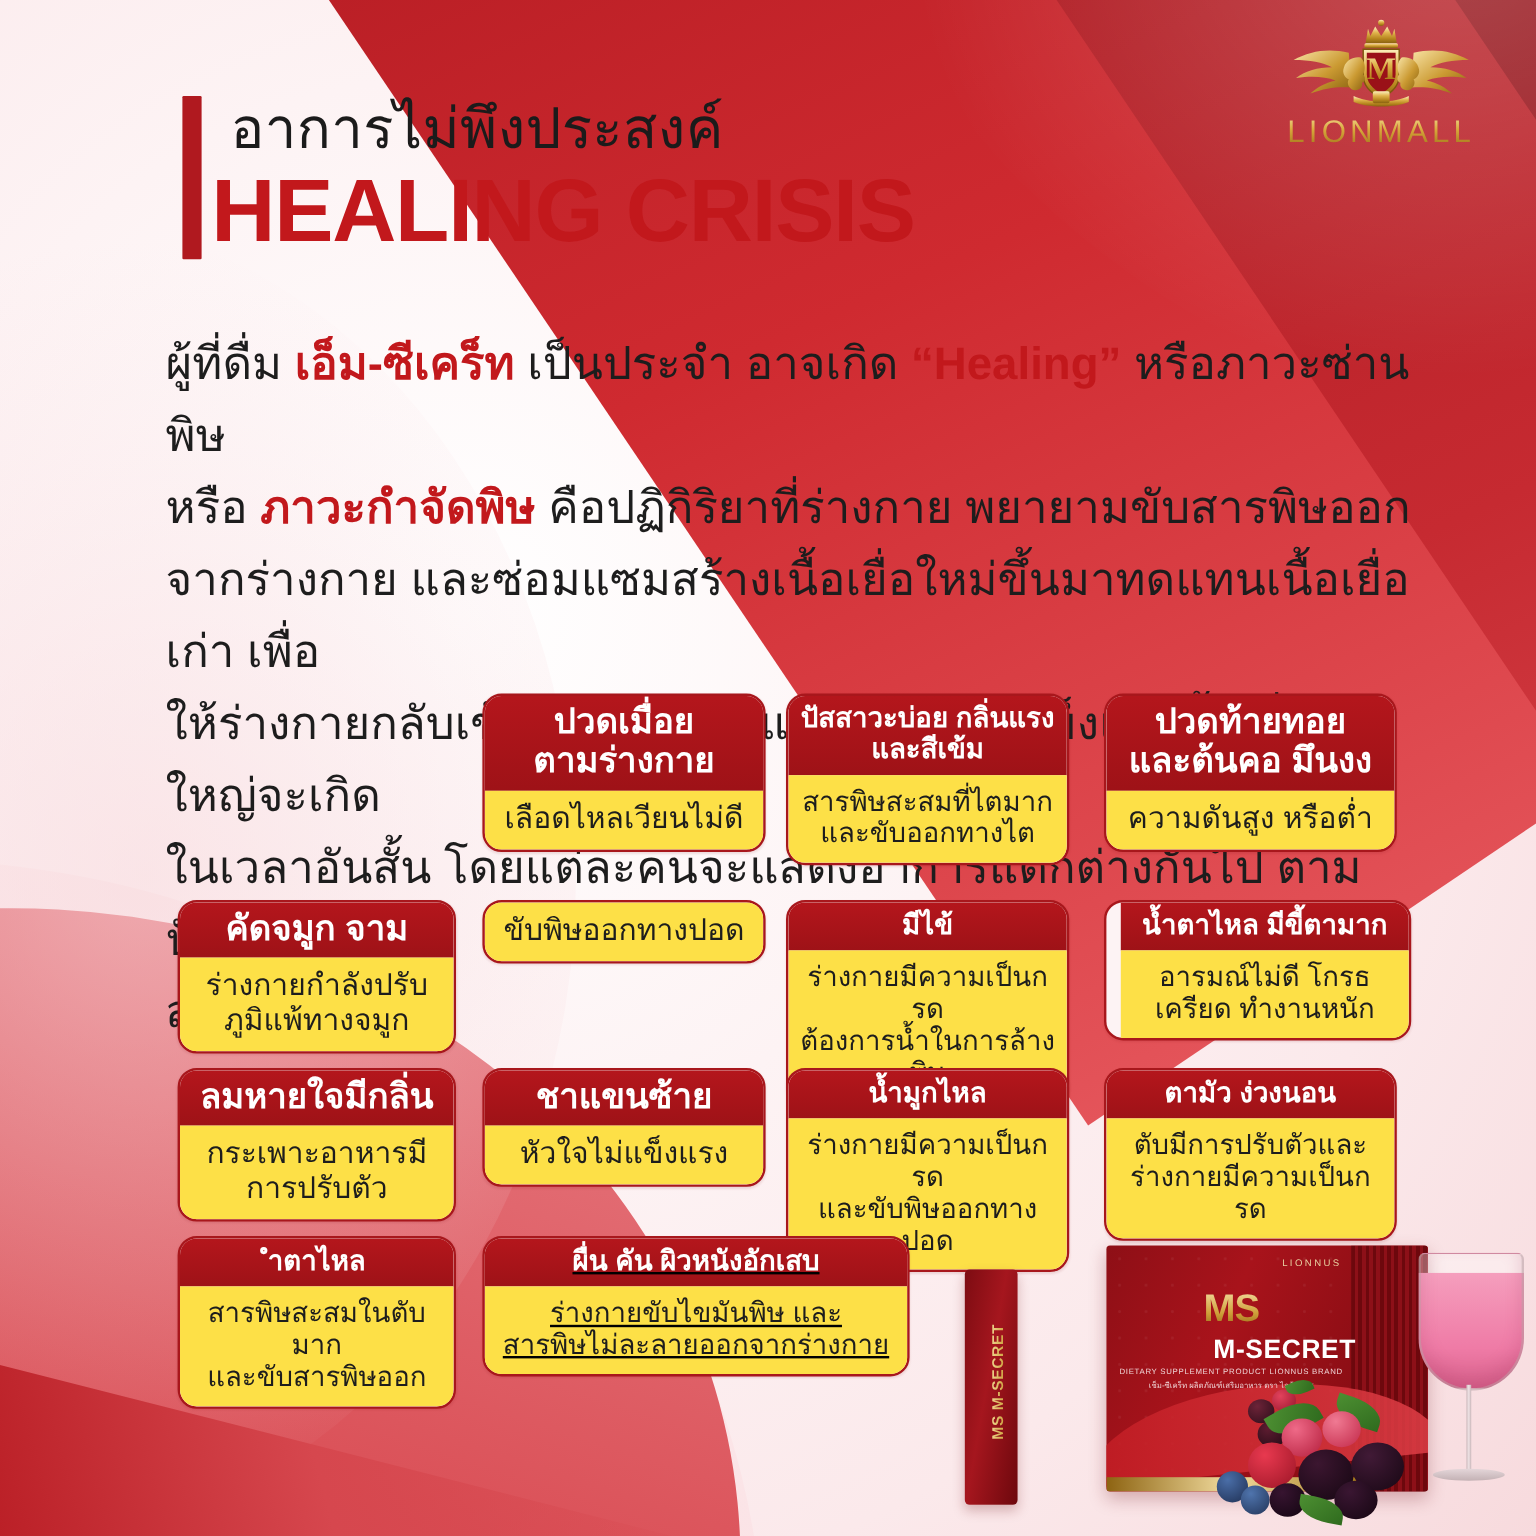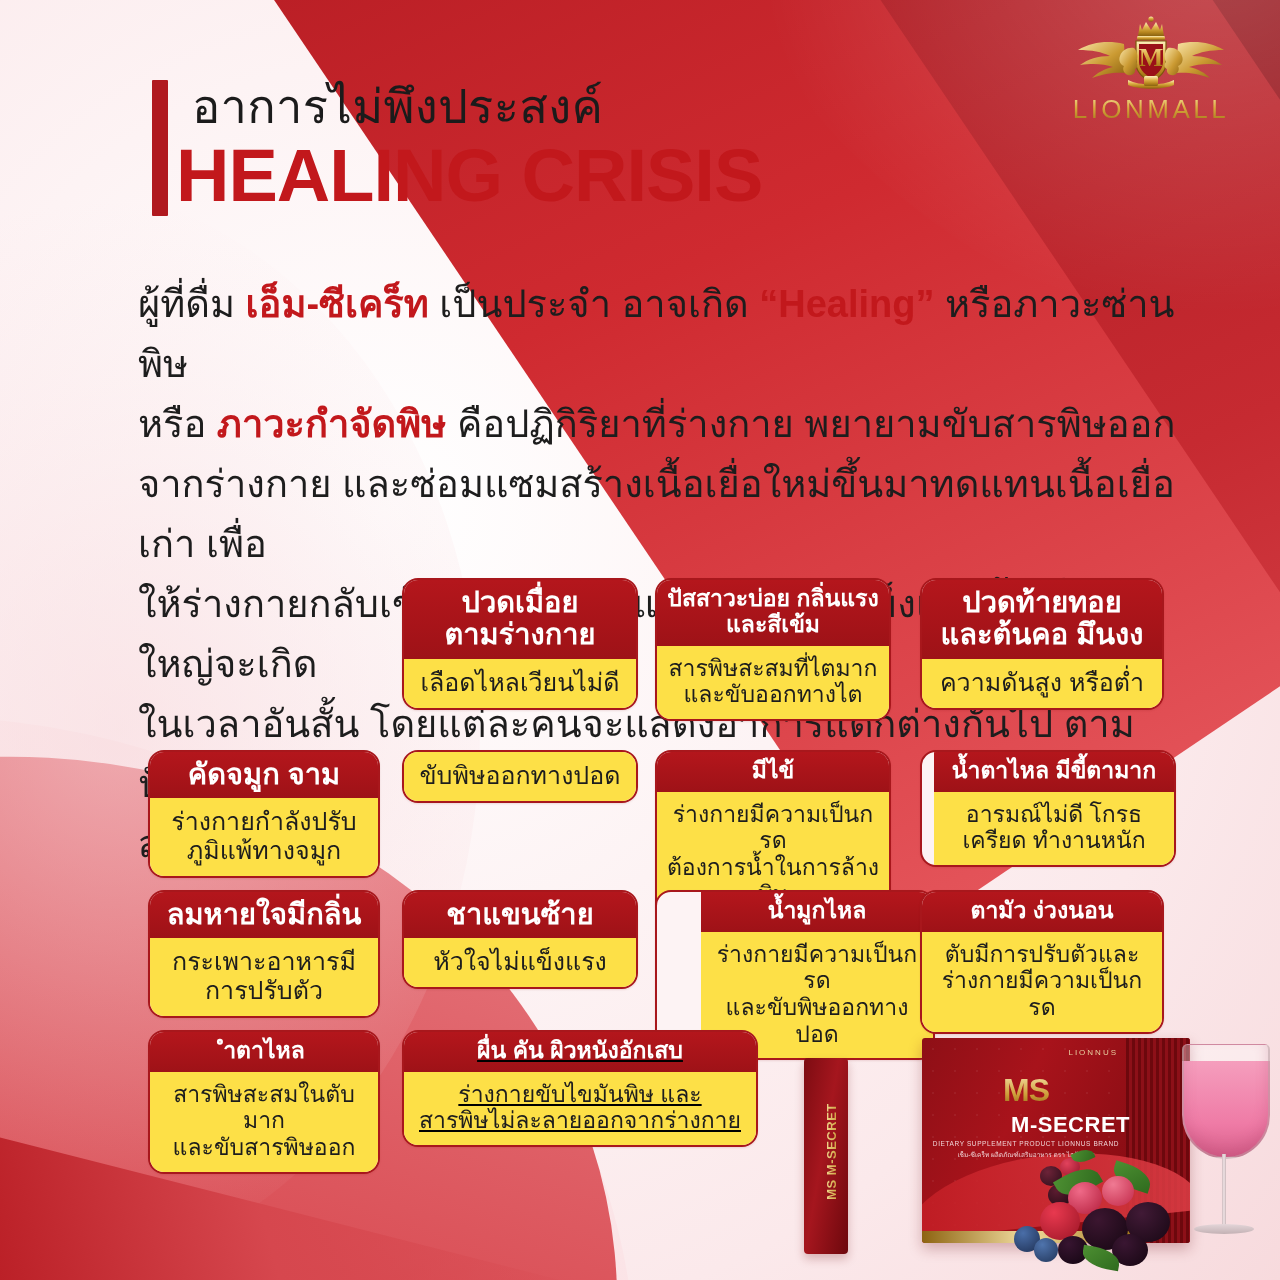--- a/index.html
+++ b/index.html
@@ -365,21 +365,21 @@
 
   <div class="card f24" style="left:402px;top:890px;width:232px;">
     <div class="hd">
       <div>ชาแขนซ้าย</div>
     </div>
     <div class="bd">
       <div>หัวใจไม่แข็งแรง</div>
     </div>
   </div>
 
-  <div class="card f22" style="left:655px;top:890px;width:232px;padding-left:44px;">
+  <div class="card f22" style="left:655px;top:890px;width:232px;">
     <div class="hd">
       <div>น้ำมูกไหล</div>
     </div>
     <div class="bd">
       <div>ร่างกายมีความเป็นกรด</div>
       <div>และขับพิษออกทางปอด</div>
     </div>
   </div>
 
   <div class="card f22" style="left:920px;top:890px;width:240px;">

